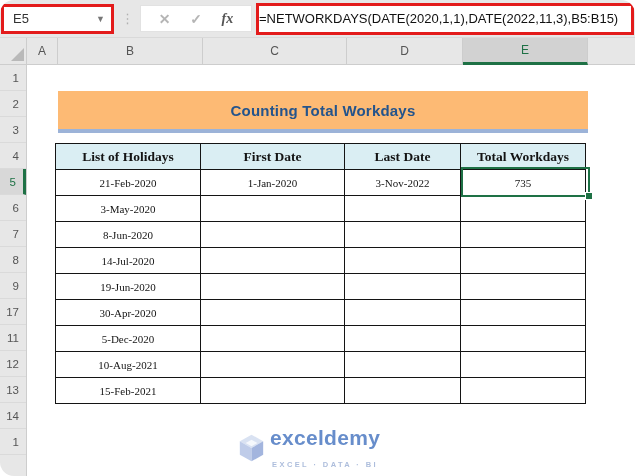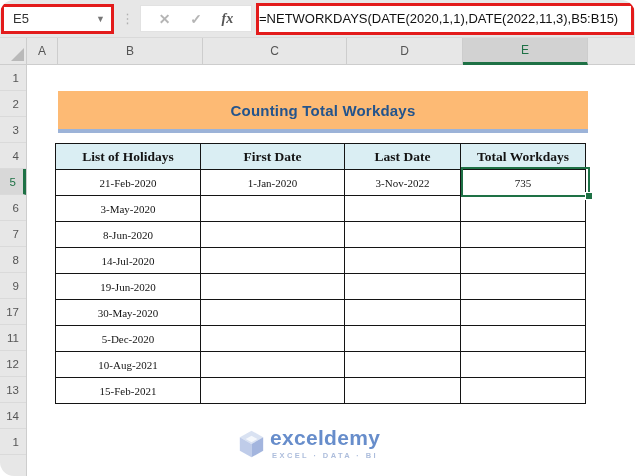--- a/index.html
+++ b/index.html
@@ -100,21 +100,21 @@
     background:#1e7145; border:1.5px solid #fff; pointer-events:auto;
   }
 
   
   .watermark {
     position:absolute; left:238px; top:427px; z-index:5;
     display:flex; align-items:center; gap:5px; opacity:0.85;
   }
   .wm-textcol { display:flex; flex-direction:column; align-items:center; }
   .wm-brand { font-size:21px; font-weight:bold; color:#4d7ac2; line-height:1; letter-spacing:0.3px; }
-  .wm-tagline { font-size:7.5px; color:#9fb2d6; letter-spacing:2.4px; margin-top:3px; font-weight:bold; }
+  .wm-tagline { font-size:7.5px; color:#9fb2d6; letter-spacing:2.4px; margin-top:12px; font-weight:bold; }
 </style>
 </head>
 <body>
 
 <div id="app">
 
   <div class="topbar">
     <div class="namebox-wrap">
       <span class="namebox-text">E5</span>
       <span class="namebox-arrow">▼</span>
@@ -197,21 +197,21 @@
       <td></td>
       <td></td>
     </tr>
     <tr>
       <td>19-Jun-2020</td>
       <td></td>
       <td></td>
       <td></td>
     </tr>
     <tr>
-      <td>30-May-2020</td>
+      <td>30-Apr-2020</td>
       <td></td>
       <td></td>
       <td></td>
     </tr>
     <tr>
       <td>5-Dec-2020</td>
       <td></td>
       <td></td>
       <td></td>
     </tr>

